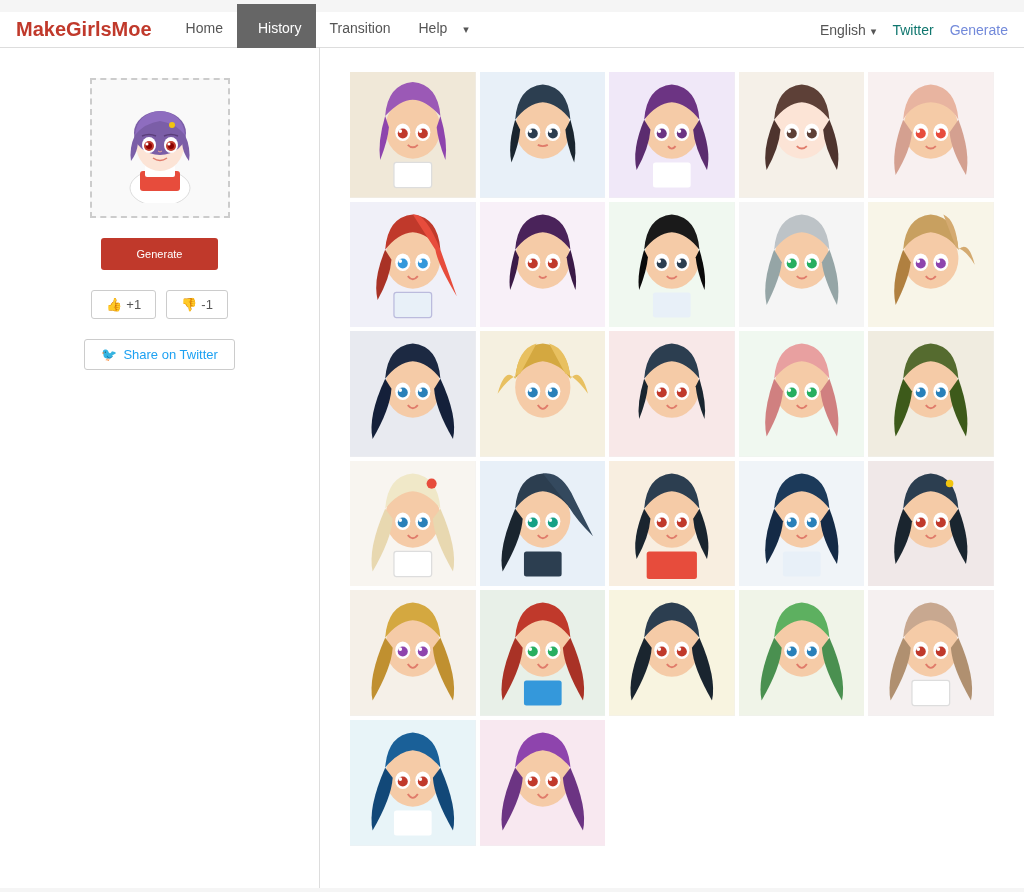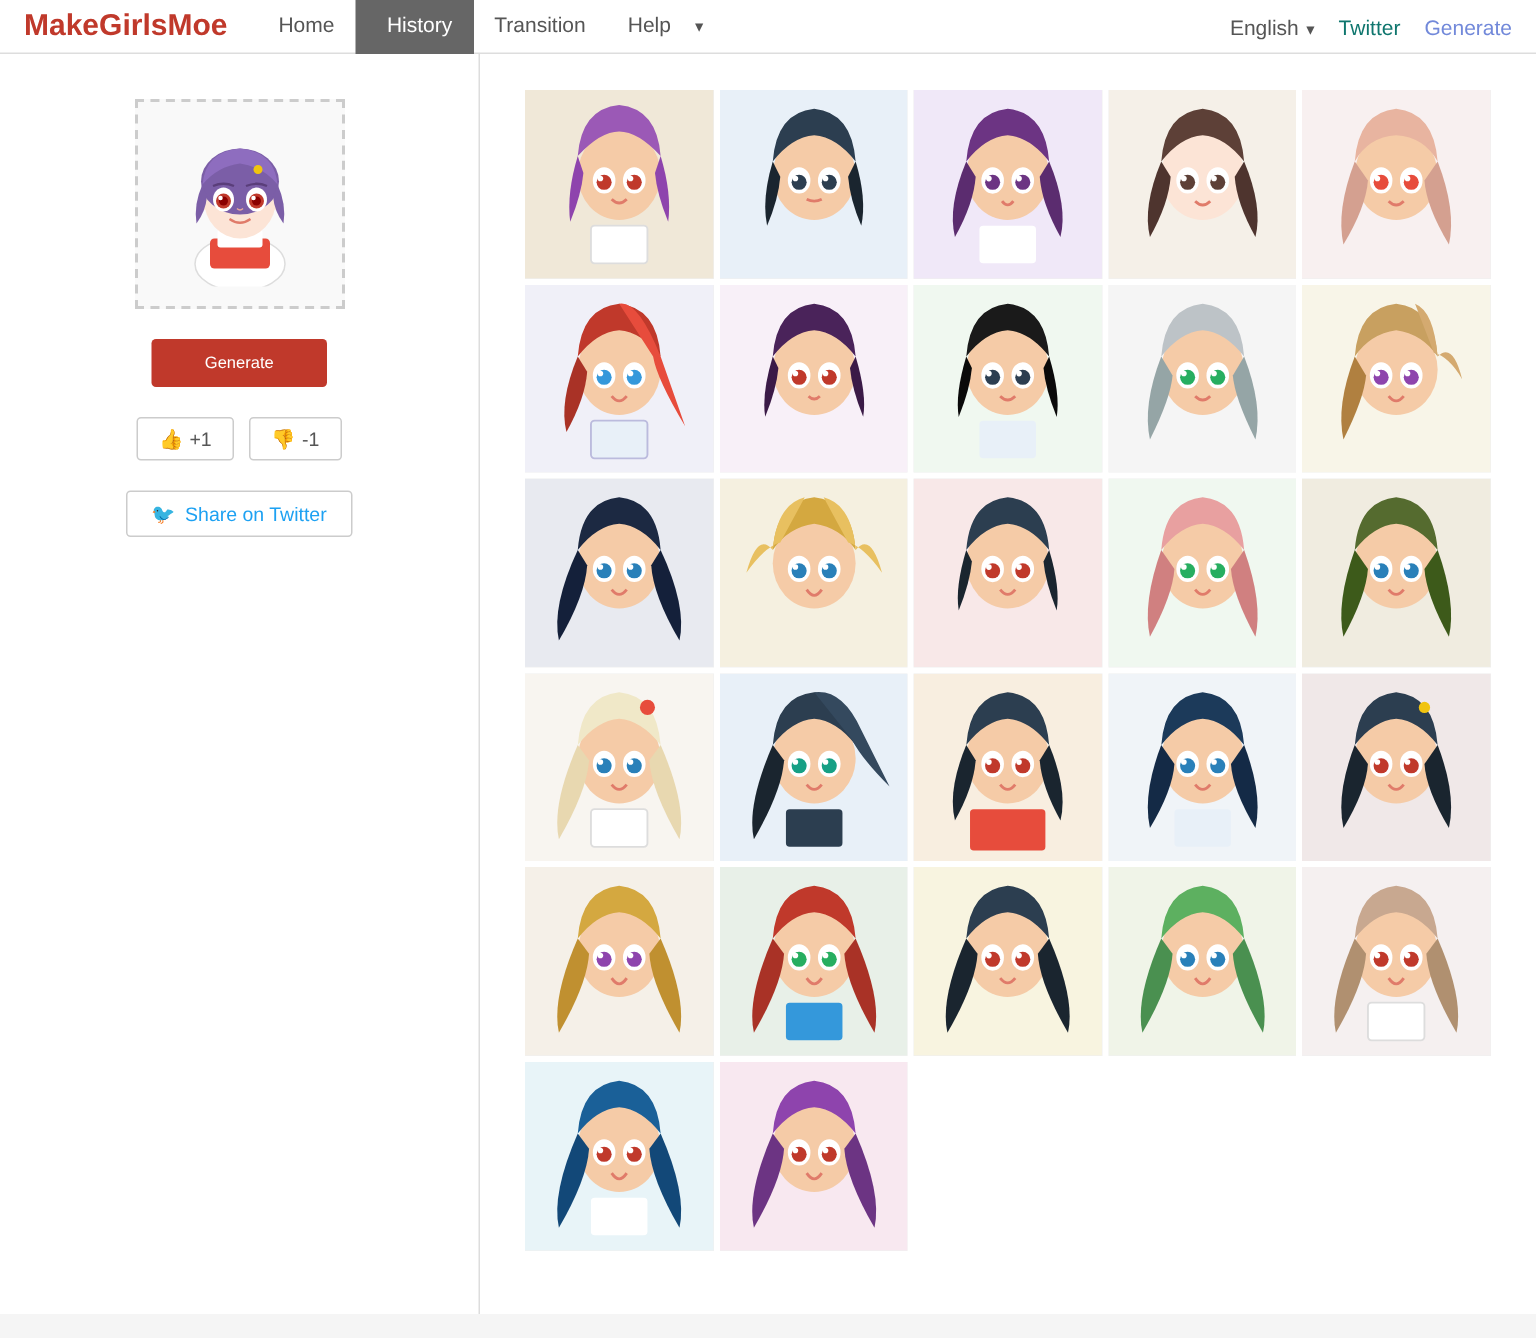--- a/index.html
+++ b/index.html
@@ -6,20 +6,21 @@
     body { font-family: Arial, sans-serif; background: #f5f5f5; color: #333; }
 
     
     .navbar {
       display: flex;
       align-items: center;
       background: #fff;
       border-bottom: 1px solid #ddd;
       height: 36px;
       padding: 0 16px;
+      margin-top: 12px;
     }
     .navbar-brand {
       color: #c0392b;
       font-size: 20px;
       font-weight: bold;
       margin-right: 20px;
       text-decoration: none;
     }
     .nav-links {
       display: flex;

